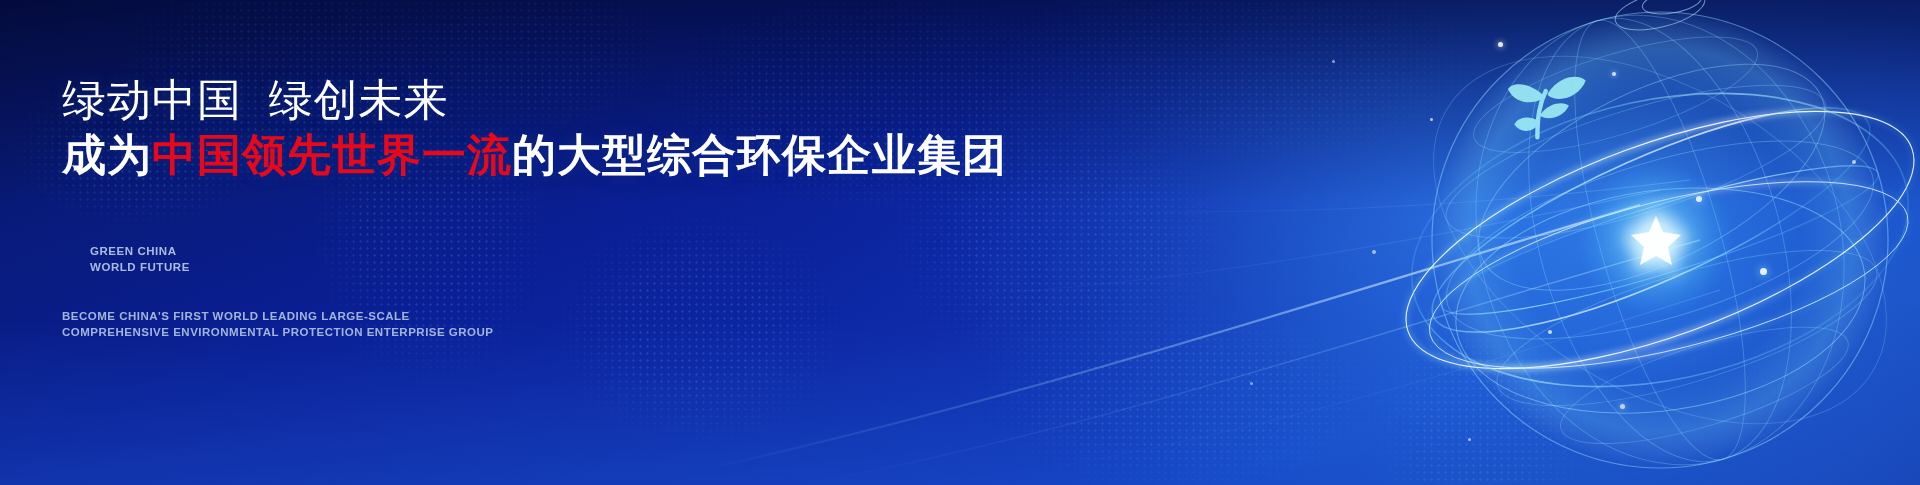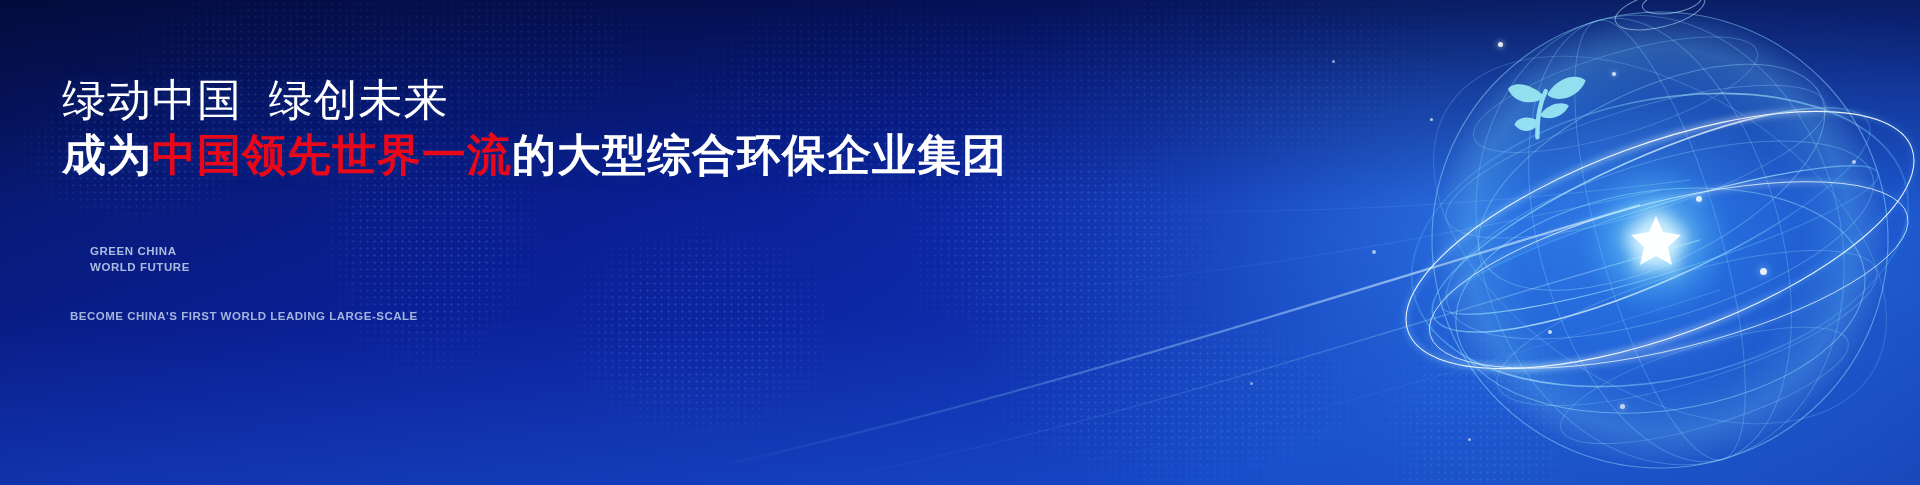--- a/index.html
+++ b/index.html
@@ -140,21 +140,20 @@
   .sub-en-long {
     position: absolute;
     left: 62px;
     top: 309px;
     color: #b3c4e6;
     font-size: 11.5px;
     font-weight: 700;
     letter-spacing: 0.5px;
     line-height: 1.38;
     opacity: 0.90;
-    margin-left: 8px;
   }
   .sub-line { display: block; white-space: pre; }
 
   
   .spark {
     position: absolute;
     border-radius: 50%;
     background: #ffffff;
     pointer-events: none;
   }
@@ -304,15 +303,16 @@
     </div>
   </div>
 
   <div class="sub-en">
     <span class="sub-line">GREEN CHINA</span>
     <span class="sub-line">WORLD FUTURE</span>
   </div>
 
   <div class="sub-en-long">
     <span class="sub-line">BECOME CHINA'S FIRST WORLD LEADING LARGE-SCALE</span>
+    <span class="sub-line">COMPREHENSIVE ENVIRONMENTAL PROTECTION ENTERPRISE GROUP</span>
   </div>
 
 </div>
 
 </body></html>

